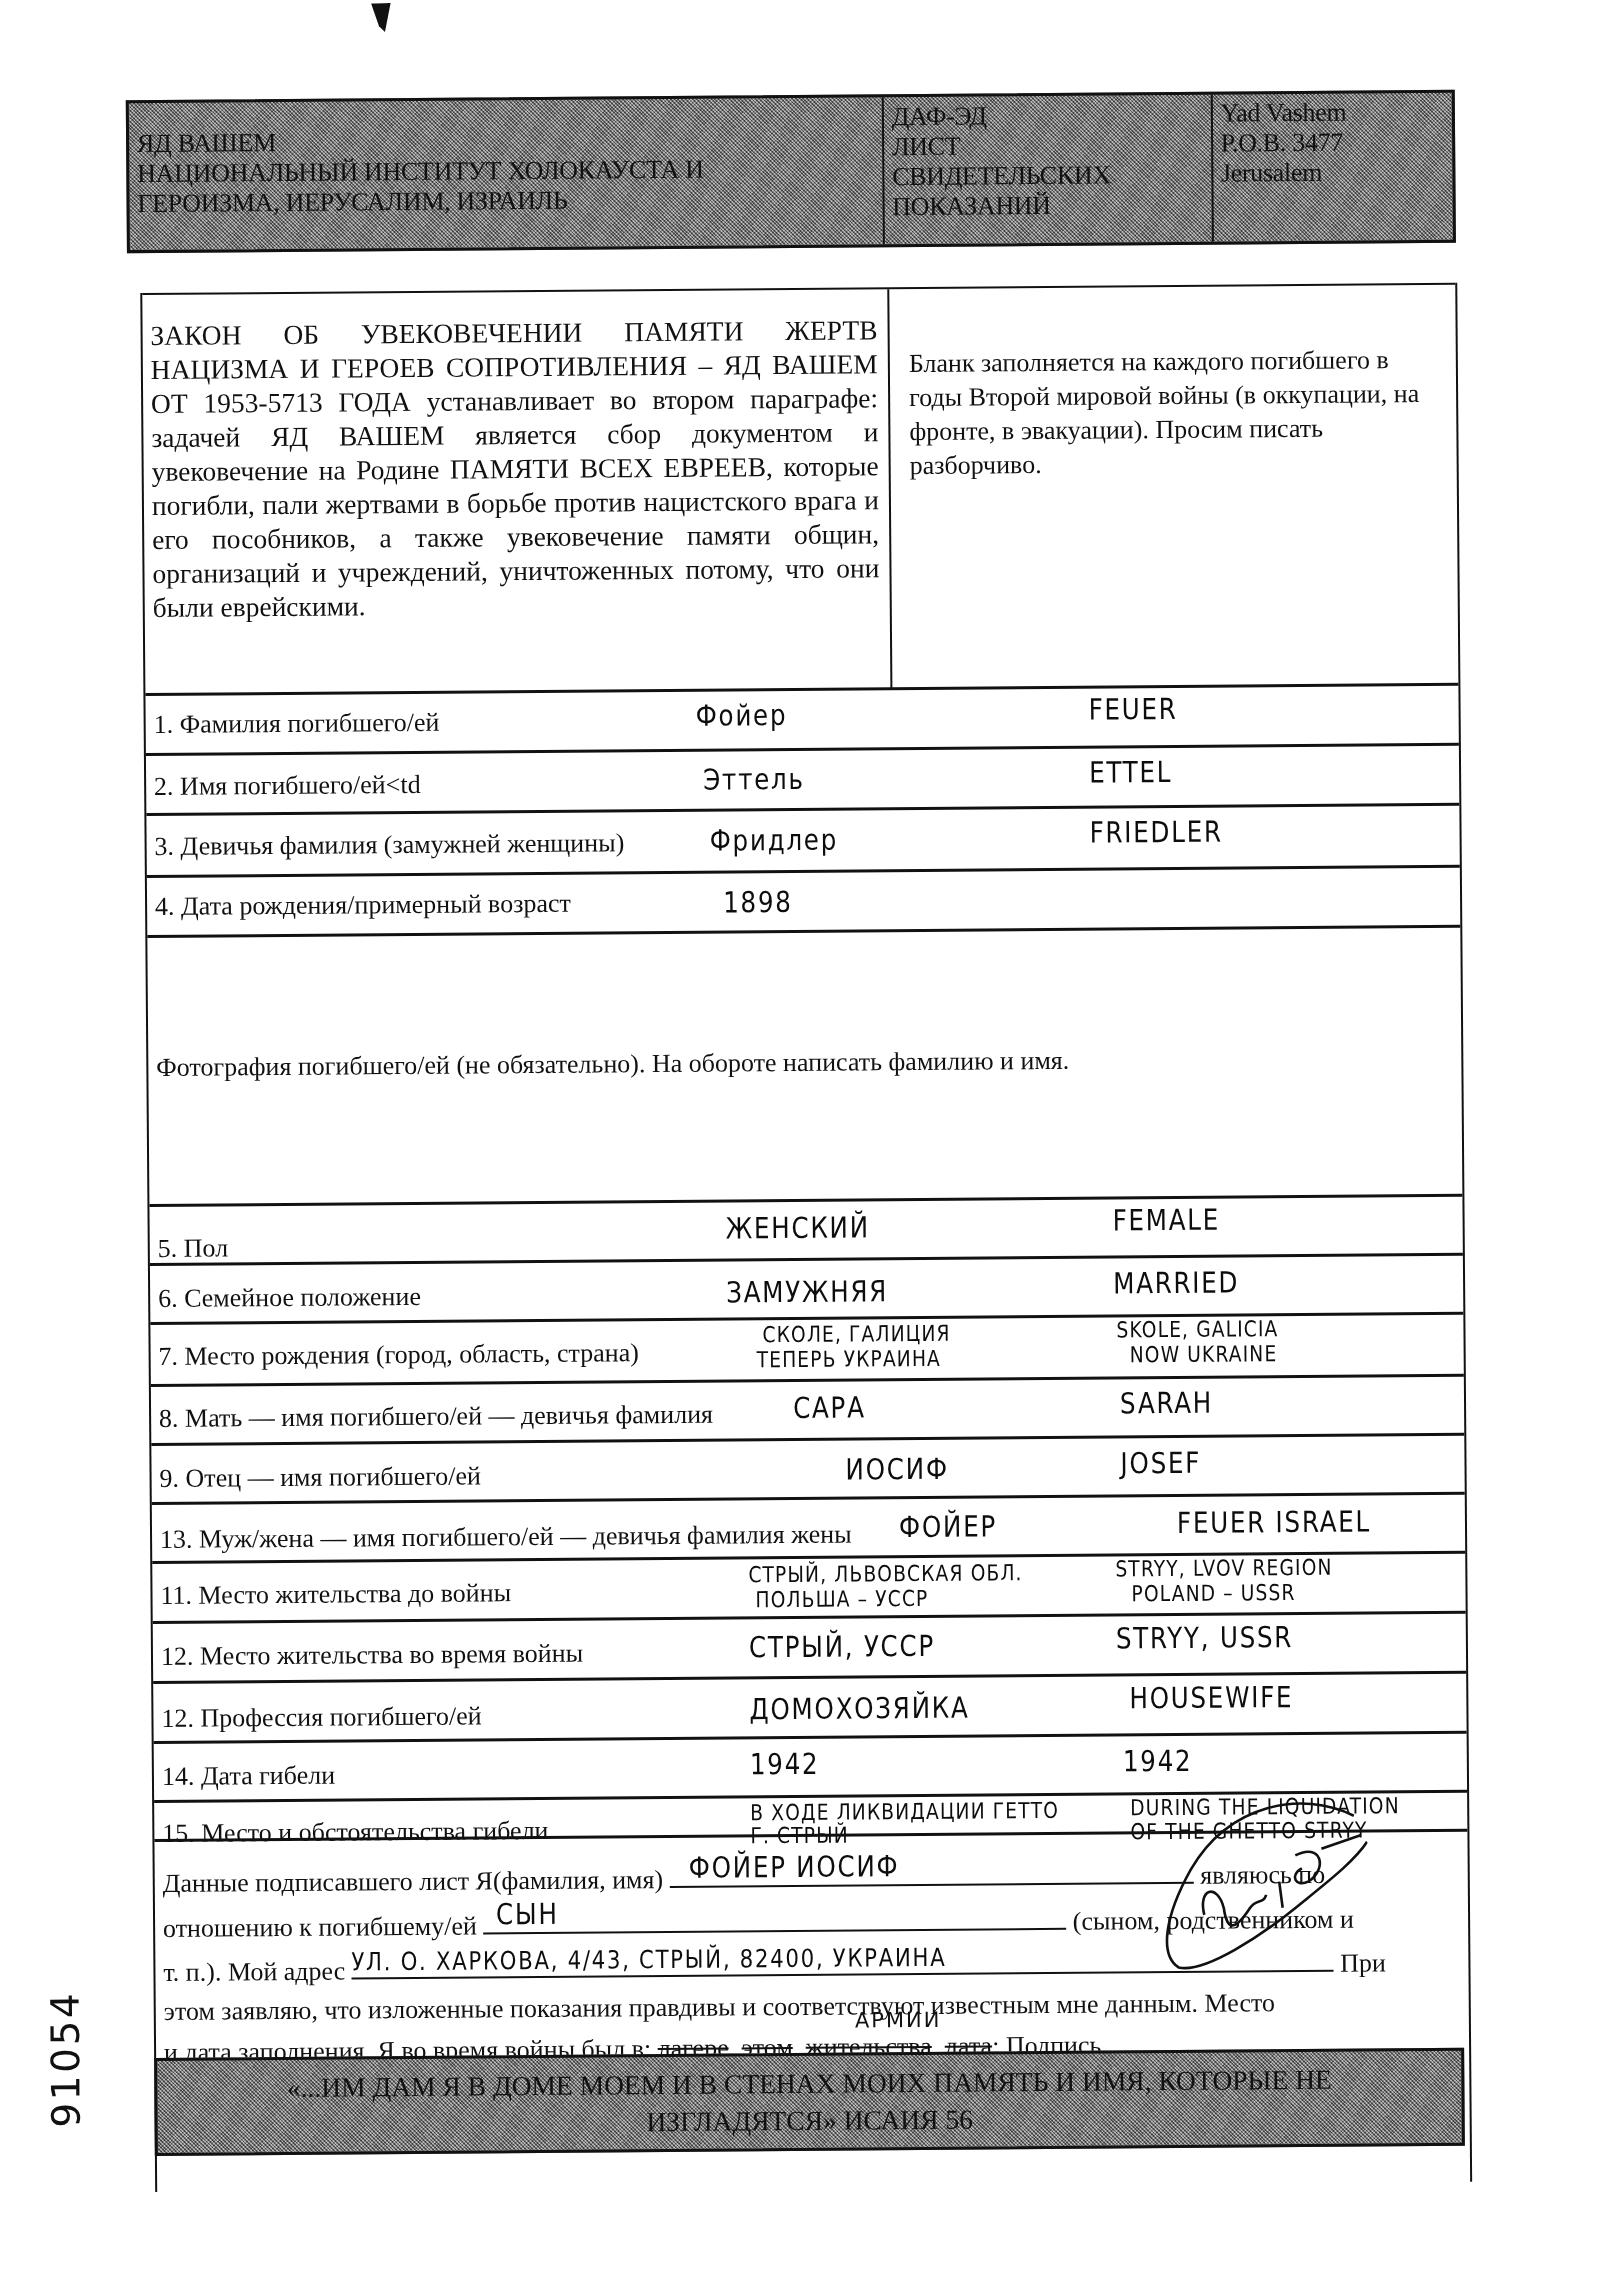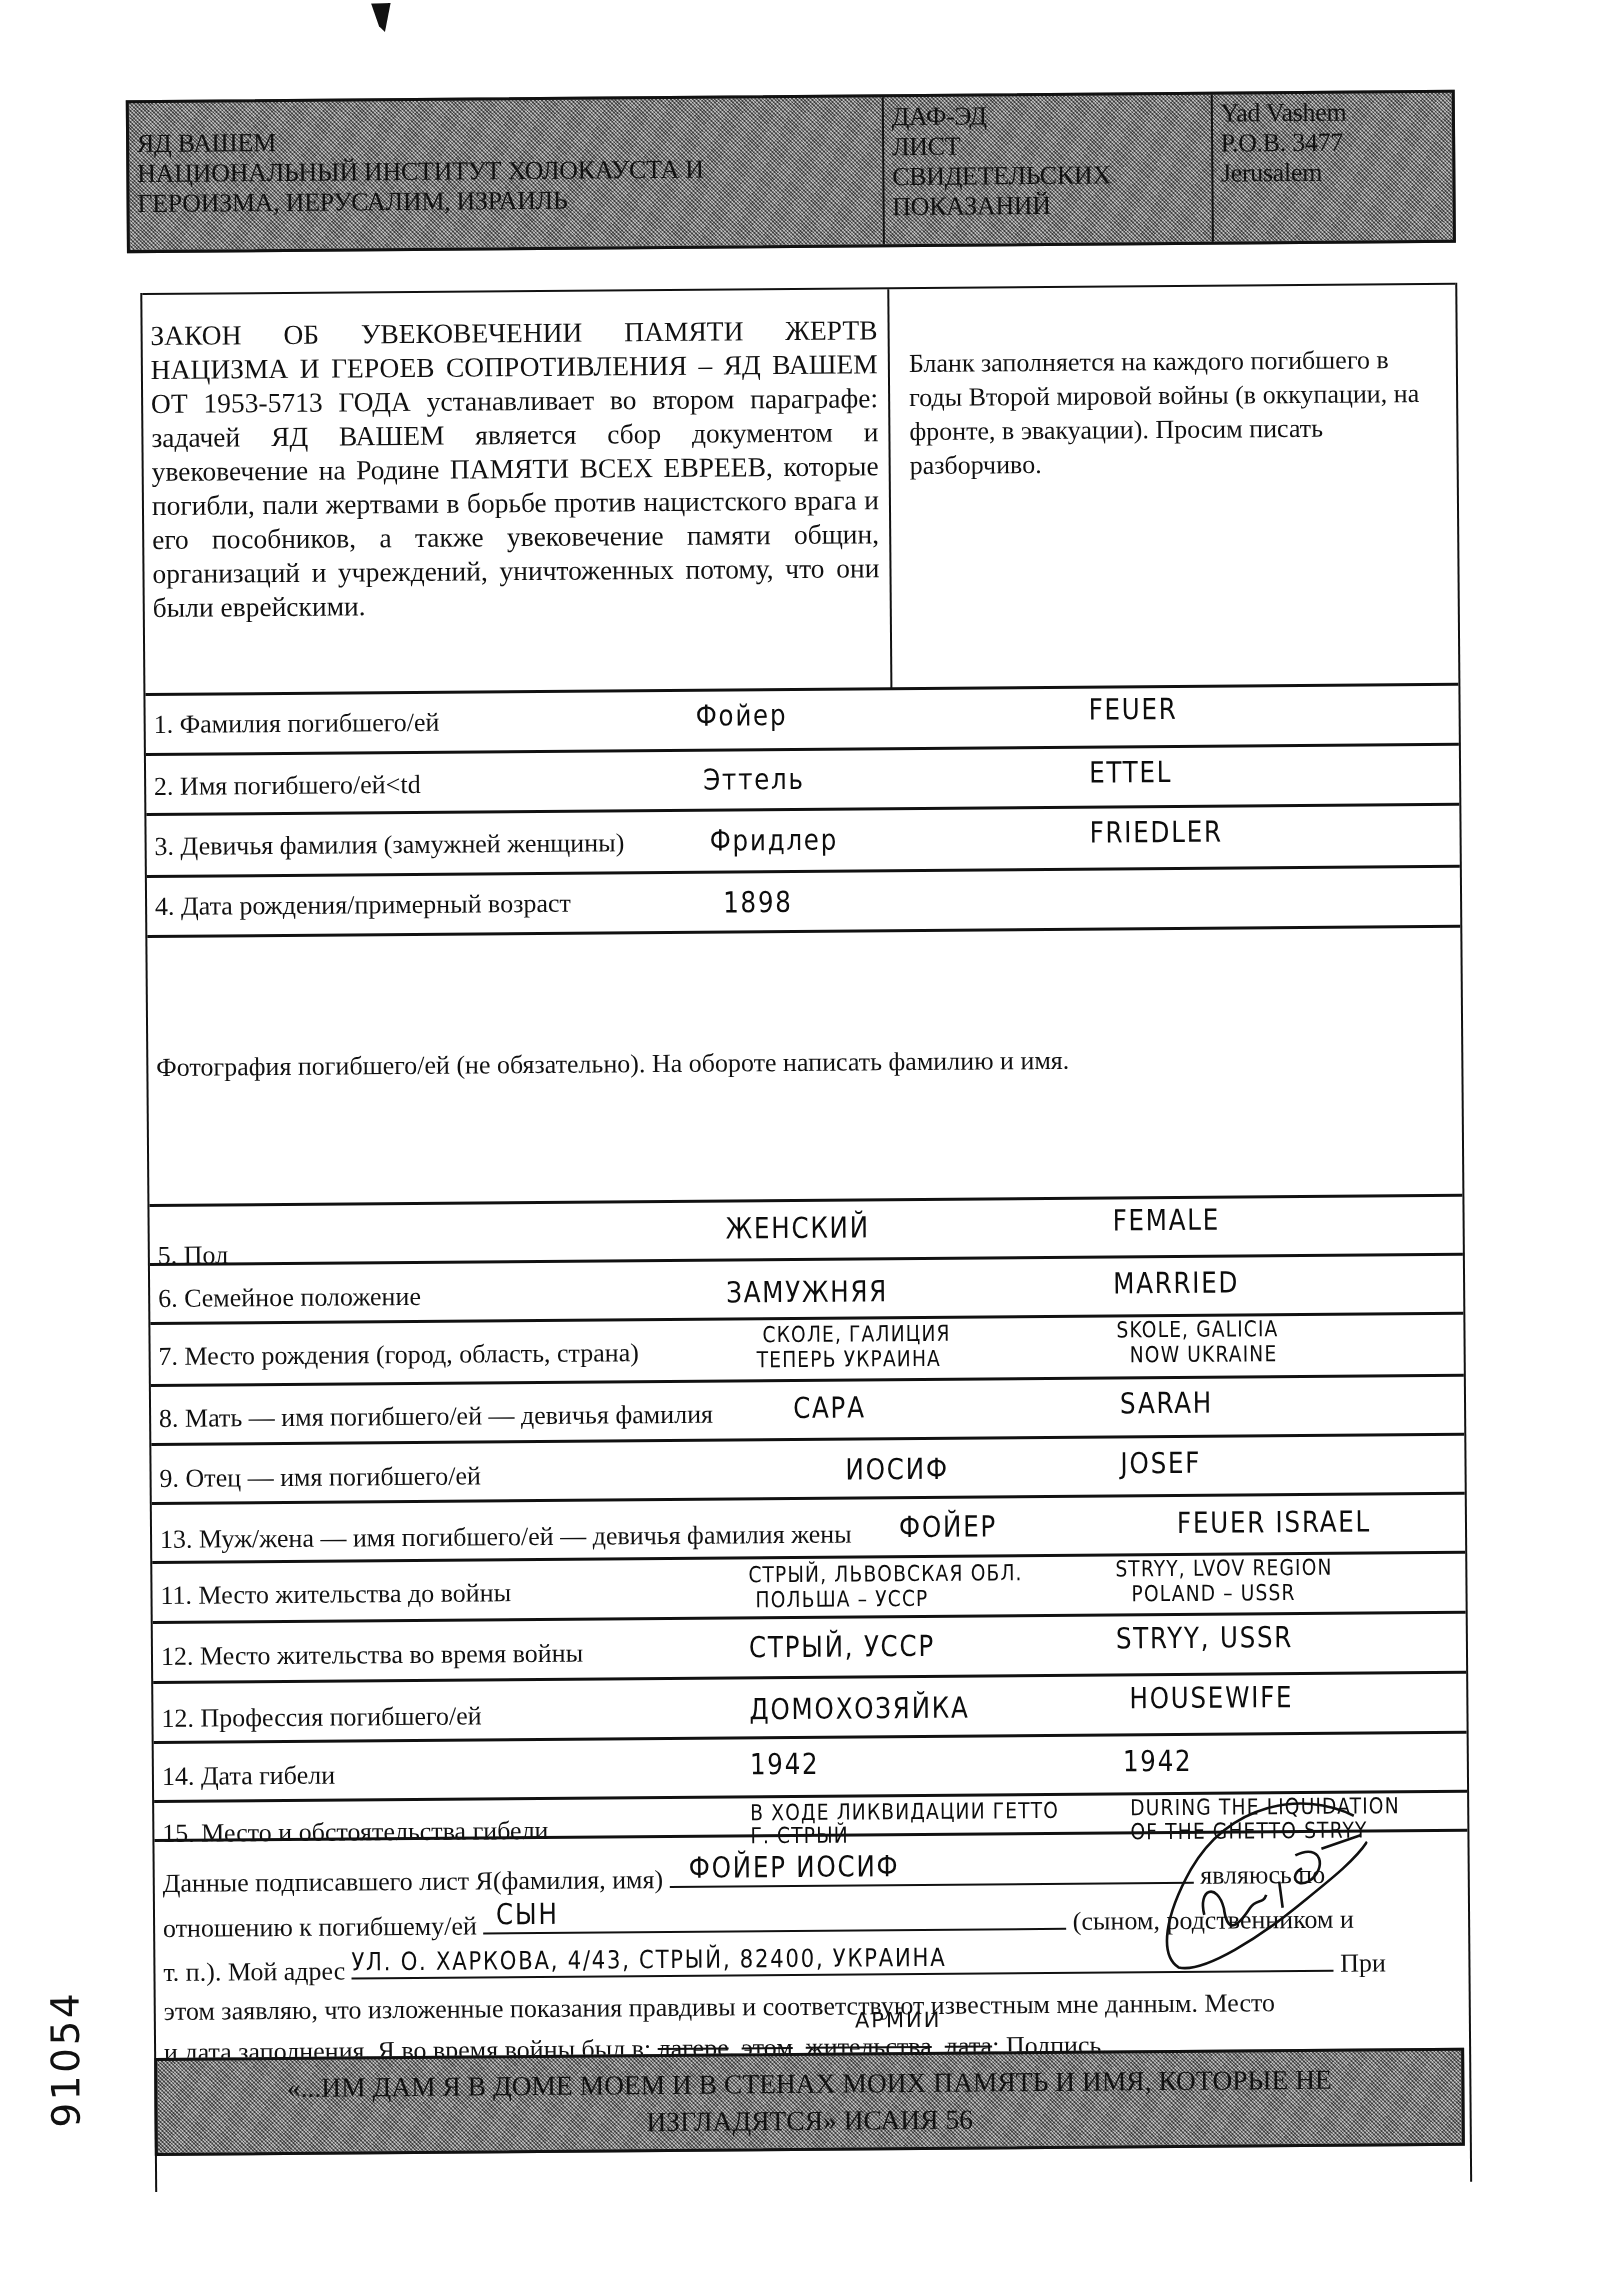--- a/index.html
+++ b/index.html
@@ -108,21 +108,21 @@
       <div class="row" style="height:60px;">
         <span class="label" style="top:14.4px;">4. Дата рождения/примерный возраст</span>
         <span class="hw ru" style="top:11.8px; left:576px;">1898</span>
       </div>
 
       <div class="row photo-row" style="height:269px;">
         <span class="label">Фотография погибшего/ей (не обязательно). На обороте написать фамилию и имя.</span>
       </div>
 
       <div class="row" style="height:59px;">
-        <span class="label" style="top:34px;text-align:right;">5. Пол</span>
+        <span class="label" style="top:27px;text-align:right;">5. Пол</span>
         <span class="hw ru" style="top:9.2px; left:576px;">ЖЕНСКИЙ</span>
         <span class="hw en" style="top:3.9px; left:963px;">FEMALE</span>
       </div>
       <div class="row" style="height:59px;">
         <span class="label" style="top:18.3px;">6. Семейное положение</span>
         <span class="hw ru" style="top:14.4px; left:576px;">ЗАМУЖНЯЯ</span>
         <span class="hw en" style="top:7.9px; left:963px;">MARRIED</span>
       </div>
       <div class="row" style="height:62px;">
         <span class="label" style="top:17px;">7. Место рождения (город, область, страна)</span>

